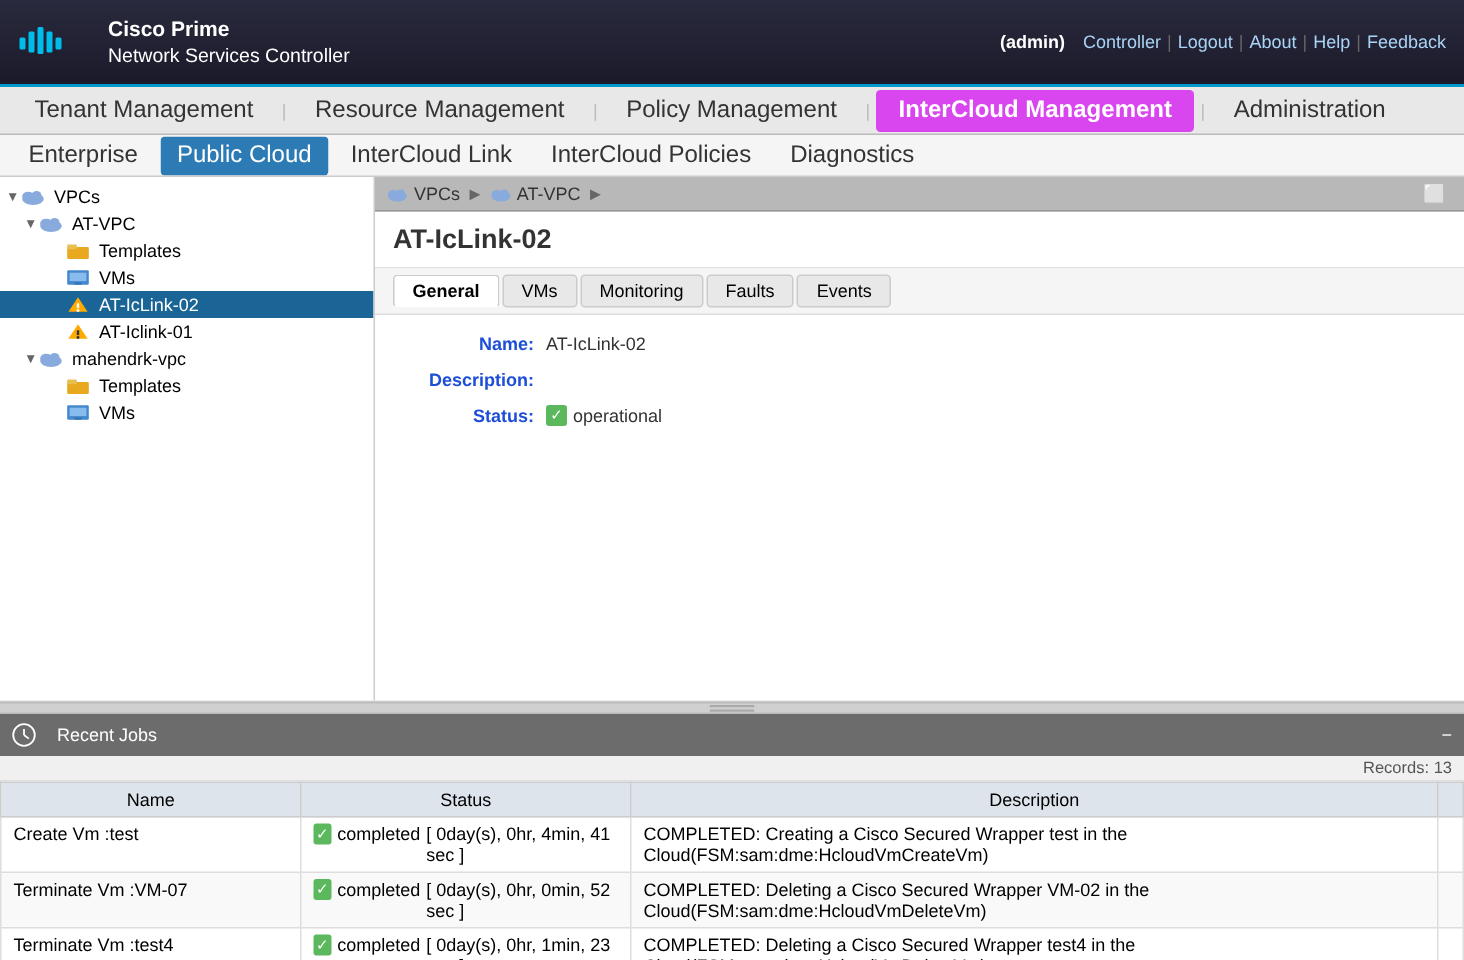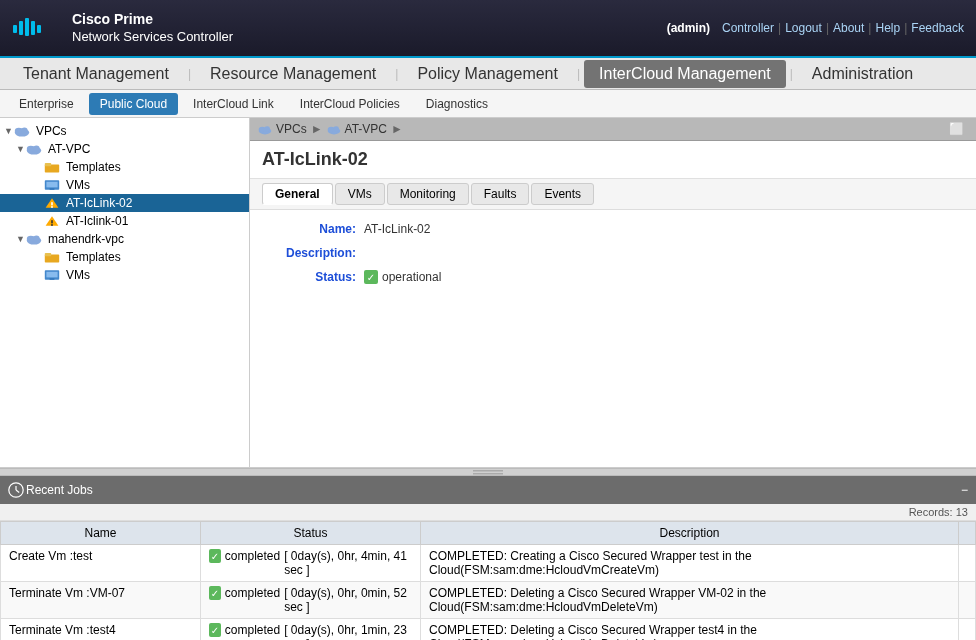--- a/index.html
+++ b/index.html
@@ -50,39 +50,40 @@
     }
     .nav-tab {
       padding: 4px 14px;
       font-size: 16px;
       cursor: pointer;
       color: #333;
       border: 1px solid transparent;
       background: transparent;
     }
     .nav-tab.active {
-      background: #737373;
+      background: #d946ef;
       color: white;
       border-radius: 3px;
+      font-weight: bold;
     }
     .nav-sep { color: #bbb; margin: 0 2px; }
 
     
     #sub-nav {
       background: #f5f5f5;
       border-bottom: 1px solid #ccc;
       display: flex;
       align-items: center;
       height: 28px;
       padding: 0 8px;
       gap: 4px;
     }
     .sub-tab {
       padding: 3px 10px;
-      font-size: 12px;
+      font-size: 16px;
       cursor: pointer;
       color: #333;
       background: transparent;
       border: 1px solid transparent;
       border-radius: 3px;
     }
     .sub-tab.active {
       background: #2d7bb5;
       color: white;
     }
@@ -215,21 +216,21 @@
       color: white;
       padding: 4px 8px;
       display: flex;
       align-items: center;
       justify-content: space-between;
       height: 28px;
     }
     #jobs-header .jobs-title-area {
       display: flex;
       align-items: center;
-      gap: 2px;
+      gap: 14px;
     }
     #jobs-records {
       display: flex;
       align-items: center;
       justify-content: flex-end;
       padding: 2px 8px;
       font-size: 11px;
       color: #555;
       background: #f0f0f0;
       border-bottom: 1px solid #ddd;

